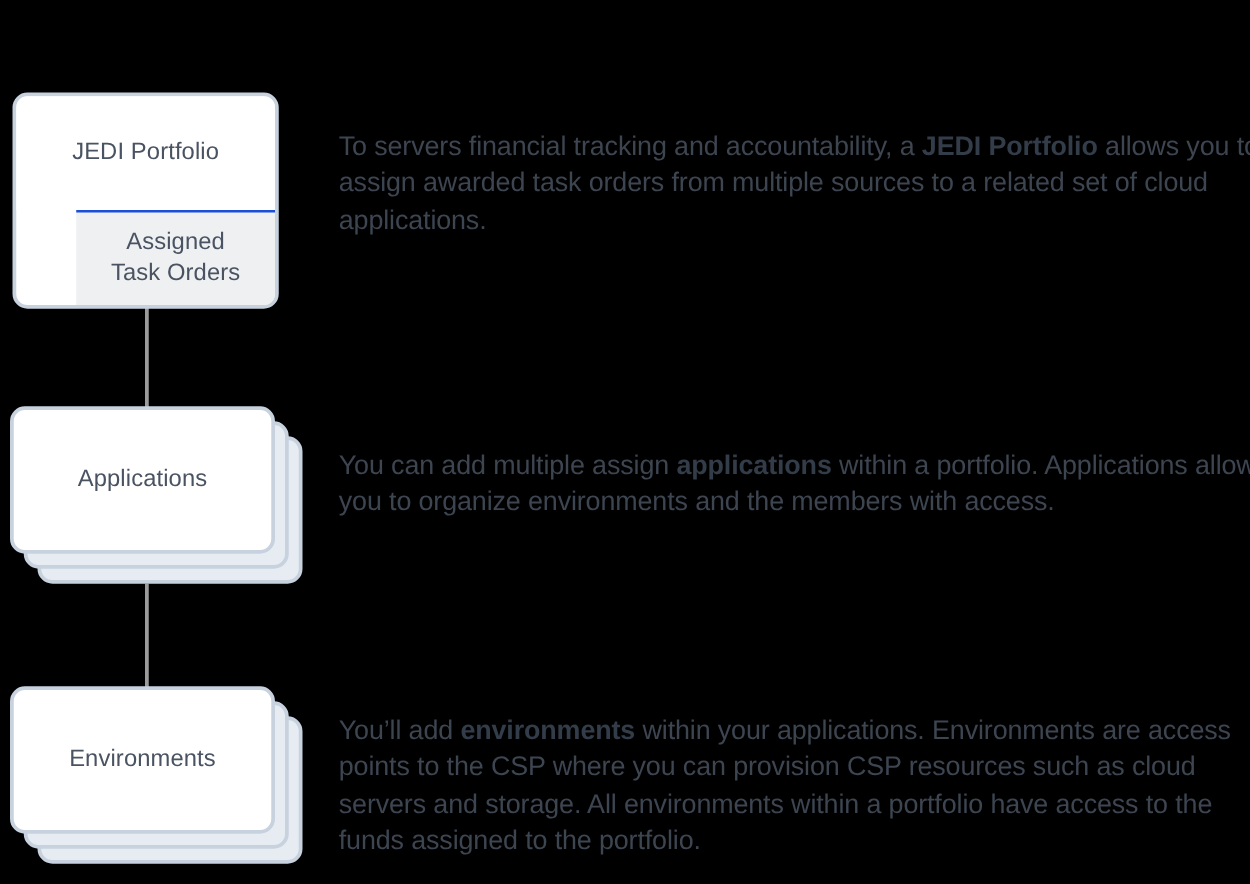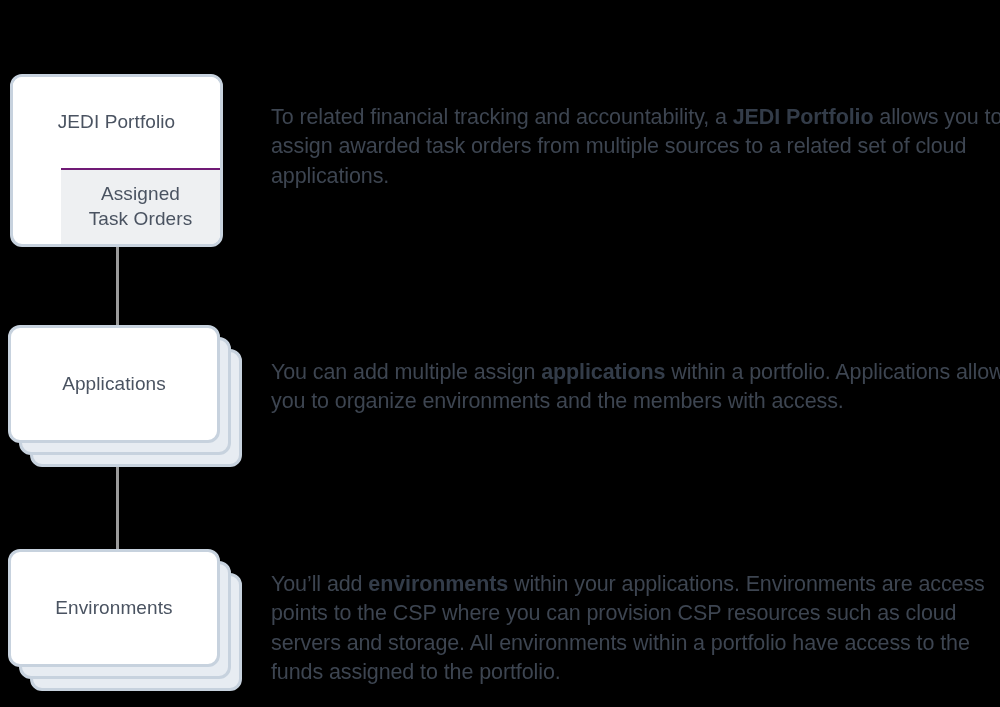--- a/index.html
+++ b/index.html
@@ -74,21 +74,21 @@
     line-height: 1.3;
     letter-spacing: .1px;
   }
   .card-section.top {
     flex: 0 0 91px;
     background: #ffffff;
   }
   .card-section.bottom {
     flex: 1 1 auto;
     background: #eef0f2;
-    border-top: 2px solid #701a75;
+    border-top: 2px solid #1d4ed8;
     white-space: pre-line;
     margin-left: 48px;
   }
 
   
   #card-applications {
     left: 8px;
     top: 325px;
     width: 212px;
     height: 118px;
@@ -164,21 +164,21 @@
 
   <div class="stack" id="card-environments">
     <div class="sheet back3"></div>
     <div class="sheet back2"></div>
     <div class="sheet front">
       <span class="card-label">Environments</span>
     </div>
   </div>
 
   <p class="description" id="desc-portfolio">
-    <span>To related financial tracking and accountability, a </span><b>JEDI Portfolio</b><span> allows you to assign awarded task orders from multiple sources to a related set of cloud applications.</span>
+    <span>To servers financial tracking and accountability, a </span><b>JEDI Portfolio</b><span> allows you to assign awarded task orders from multiple sources to a related set of cloud applications.</span>
   </p>
 
   <p class="description" id="desc-applications">
     <span>You can add multiple assign </span><b>applications</b><span> within a portfolio. Applications allow you to organize environments and the members with access.</span>
   </p>
 
   <p class="description" id="desc-environments">
     <span>You’ll add </span><b>environments</b><span> within your applications. Environments are access points to the CSP where you can provision CSP resources such as cloud servers and storage. All environments within a portfolio have access to the funds assigned to the portfolio.</span>
   </p>
 

